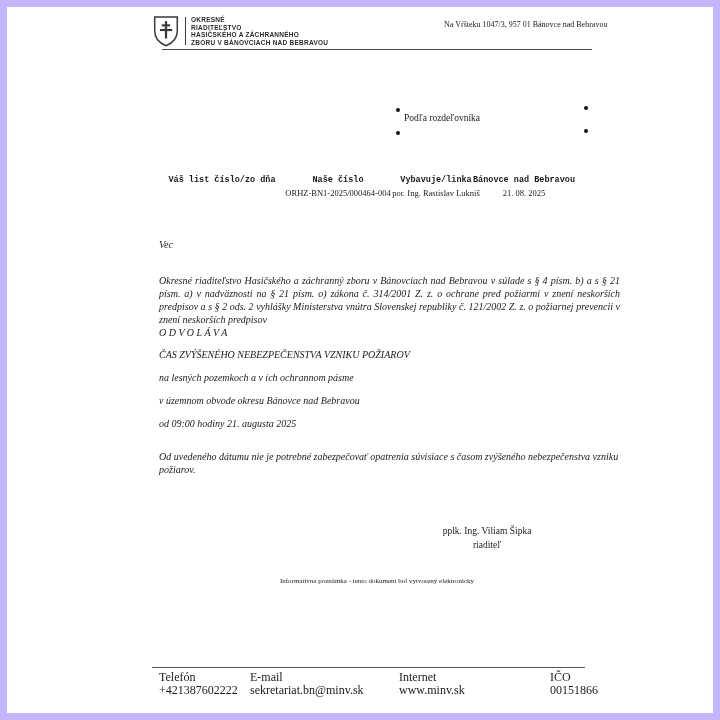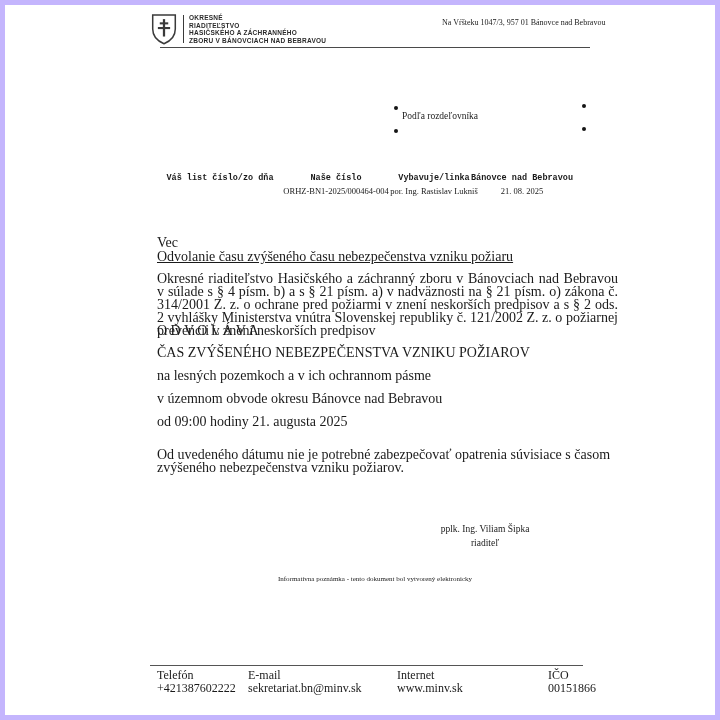--- a/index.html
+++ b/index.html
@@ -1,19 +1,19 @@
 <!DOCTYPE html>
 <html><head>
 <meta charset="utf-8">
 <style>
   html,body { margin:0; padding:0; background:#ffffff; }
   .page {
     position:relative; width:720px; height:720px; background:#ffffff;
     font-family:"Liberation Serif", serif; color:#1a1a1a; overflow:hidden;
-    box-sizing:border-box; border:5px solid #c4b5fd;
+    box-sizing:border-box; border:7px solid #c4b5fd;
   }
   .abs { position:absolute; }
 
   
   .logo { left:144px; top:8px; width:30px; height:32px; }
   .lh-divider { left:178px; top:10px; width:1px; height:28px; background:#3a3a3a; }
   .org { left:184px; top:9px; font-family:"Liberation Sans", sans-serif;
          font-weight:bold; font-size:6.5px; line-height:7.5px; letter-spacing:0.25px;
          color:#2b2b2b; white-space:nowrap; }
   .top-address { left:437px; top:13px; font-size:8px; white-space:nowrap; }
@@ -22,21 +22,21 @@
   
   .dot { width:4px; height:4px; border-radius:50%; background:#151515; }
   .recipient { left:397px; top:106px; font-size:9.5px; white-space:nowrap; }
 
   
   .ref-col { top:167px; text-align:center; font-size:8.5px; line-height:13px; }
   .ref-head { font-weight:bold; white-space:nowrap;font-family:Liberation Mono, monospace; }
   .ref-val { white-space:nowrap; }
 
   
-  .t { font-size:14px; line-height:13px; }
+  .t { font-size:10px; line-height:13px;font-style:italic; }
   .subject { text-decoration:underline; }
   .para1 { width:461px; text-align:justify; }
   .para2 { width:470px; }
   .sig { left:400px; top:517px; width:160px; text-align:center; font-size:9.5px; line-height:14px; }
   .note { left:230px; top:570px; width:280px; text-align:center; font-size:7px; }
   .dist-head { text-decoration:underline; }
   .footer-rule { left:145px; top:660px; width:433px; height:1px; background:#555; }
   .fcol { top:664px; font-size:12px; line-height:12px; }
   .fcol .fval { margin-top:1px; white-space:nowrap;text-align:right; }
 </style>
@@ -80,21 +80,20 @@
   <div class="abs ref-col" style="left:366px; width:126px;">
     <div class="ref-head">Vybavuje/linka</div>
     <div class="ref-val">por. Ing. Rastislav Lukniš</div>
   </div>
   <div class="abs ref-col" style="left:457px; width:120px;">
     <div class="ref-head">Bánovce nad Bebravou</div>
     <div class="ref-val">21. 08. 2025</div>
   </div>
 
   <div class="abs t" style="left:152px; top:231px;">Vec</div>
-  <div class="abs t subject" style="left:152px; top:245px;">Odvolanie času zvýšeného času nebezpečenstva vzniku požiaru</div>
 
   <div class="abs t para1" style="left:152px; top:267px;">Okresné riaditeľstvo Hasičského a záchranný zboru v Bánovciach nad Bebravou v súlade s § 4 písm. b) a s § 21 písm. a) v nadväznosti na § 21 písm. o) zákona č. 314/2001 Z. z. o ochrane pred požiarmi v znení neskorších predpisov a s § 2 ods. 2 vyhlášky Ministerstva vnútra Slovenskej republiky č. 121/2002 Z. z. o požiarnej prevencii v znení neskorších predpisov</div>
 
   <div class="abs t" style="left:152px; top:319px;">O D V O L Á V A</div>
 
   <div class="abs t" style="left:152px; top:341px;">ČAS ZVÝŠENÉHO NEBEZPEČENSTVA VZNIKU POŽIAROV</div>
 
   <div class="abs t" style="left:152px; top:364px;">na lesných pozemkoch a v ich ochrannom pásme</div>
   <div class="abs t" style="left:152px; top:387px;">v územnom obvode okresu Bánovce nad Bebravou</div>
   <div class="abs t" style="left:152px; top:410px;">od 09:00 hodiny 21. augusta 2025</div>

